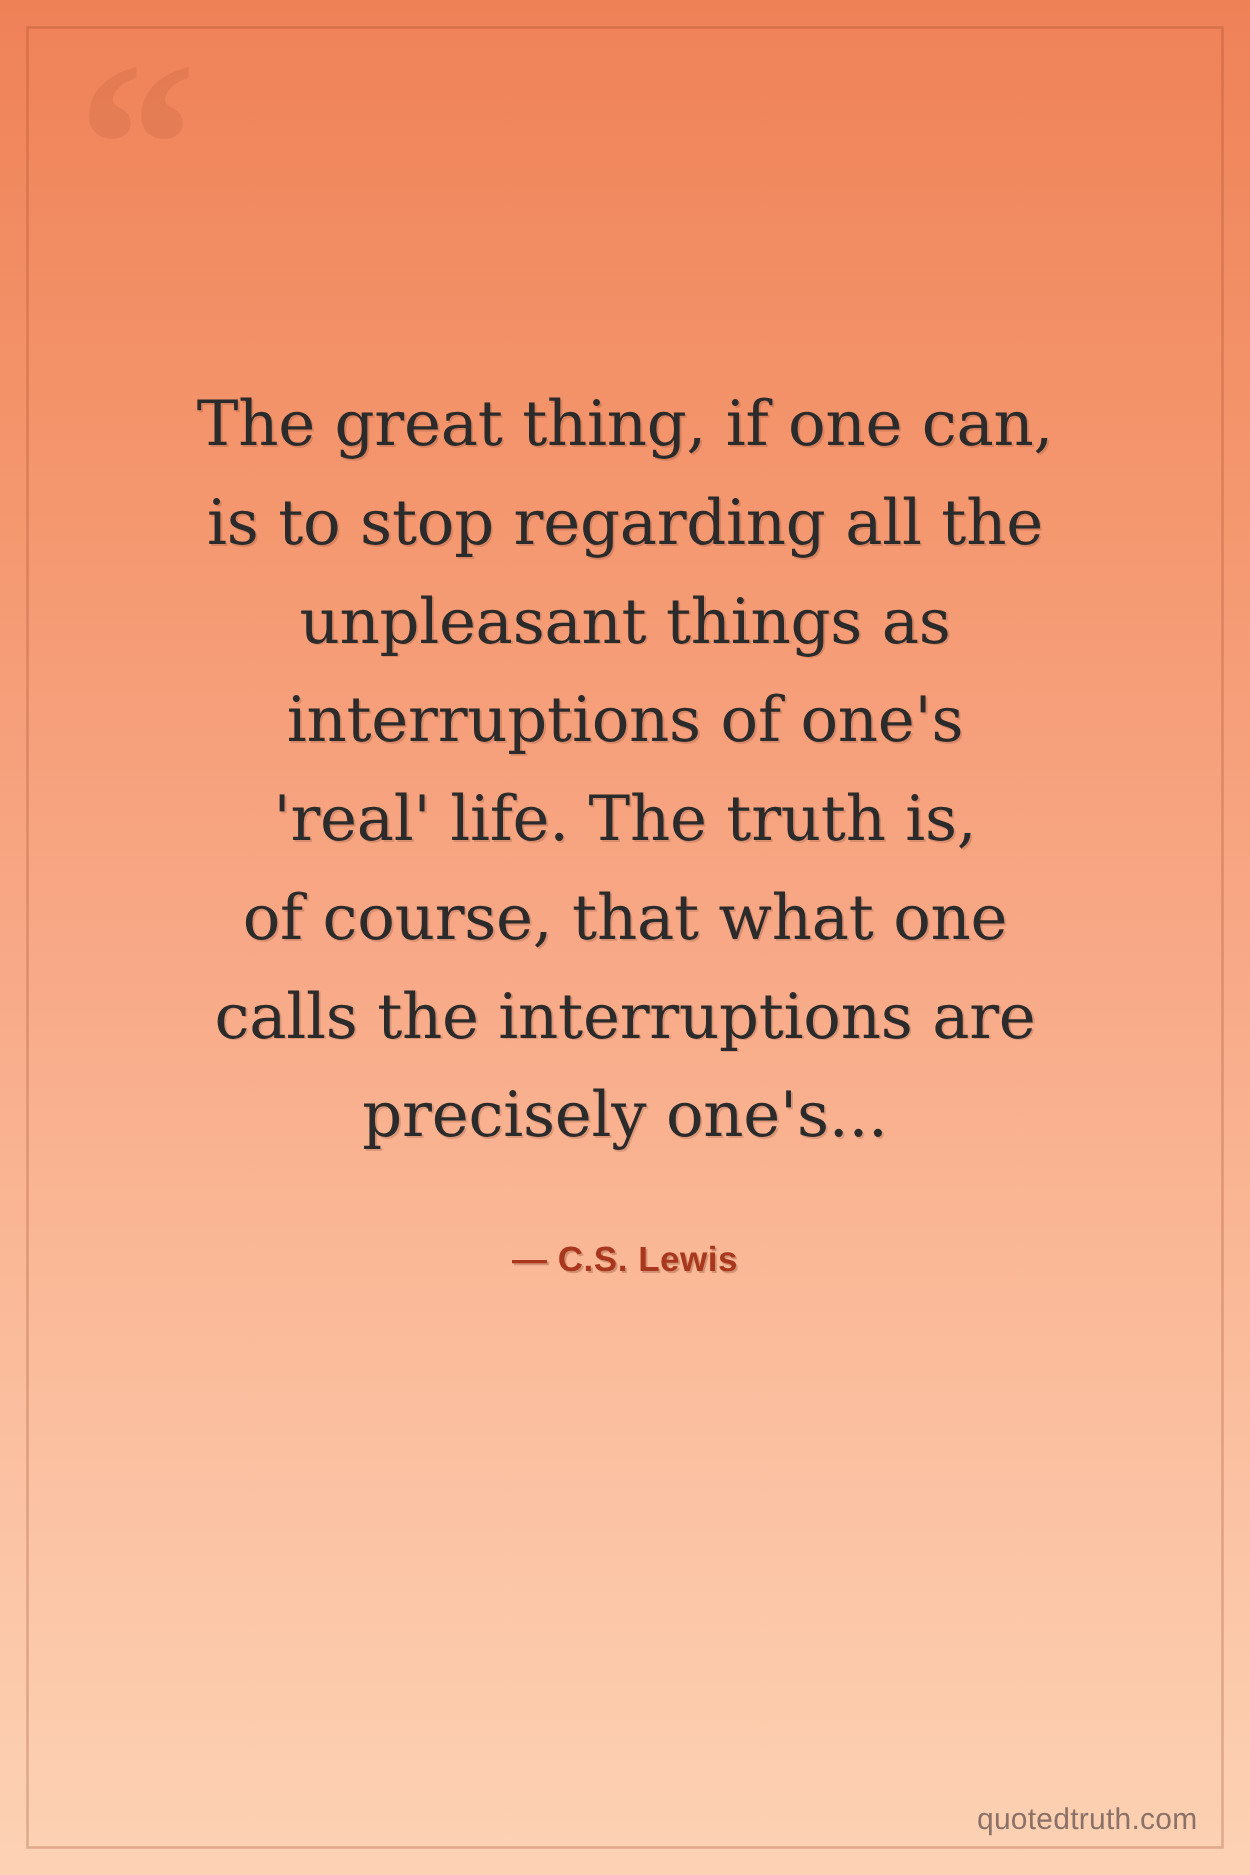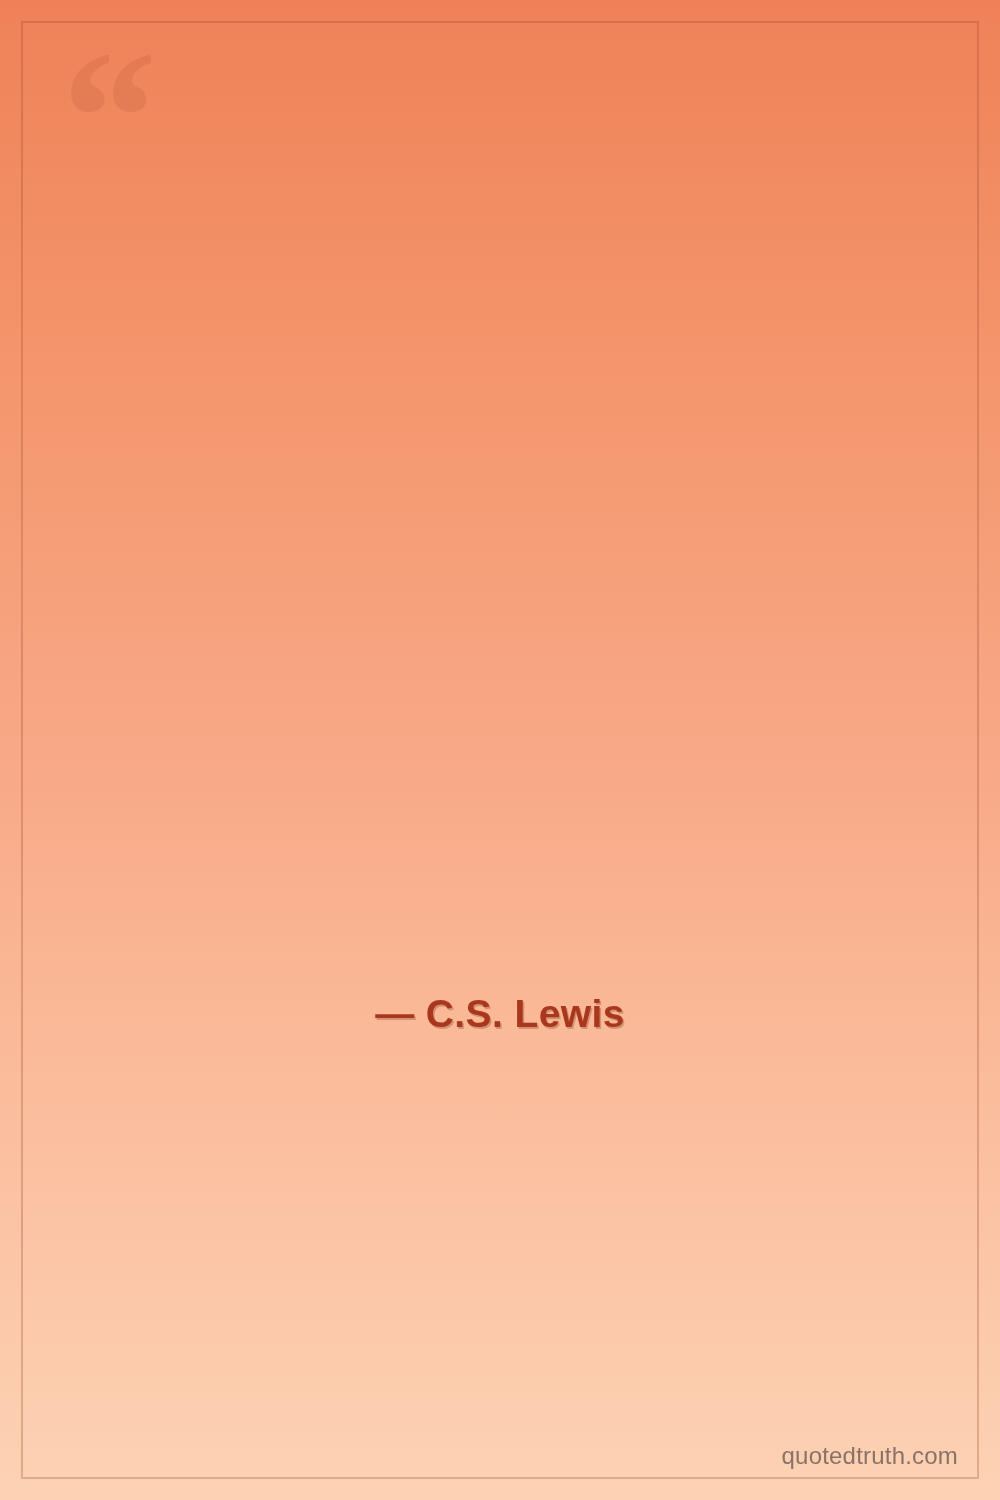--- a/index.html
+++ b/index.html
@@ -70,21 +70,21 @@
     white-space: pre-line;
   }
 
   #attribution {
     position: absolute;
     left: 0;
     right: 0;
     top: 992px;
     text-align: center;
     font-family: "Liberation Sans", sans-serif;
-    font-size: 39px;
+    font-size: 28px;
     font-weight: 700;
     color: #a8371d;
     letter-spacing: 0.4px;
     text-shadow: 1.5px 1.5px 0 rgba(110, 45, 20, 0.28);
   }
 
   #watermark {
     position: absolute;
     right: 42px;
     bottom: 30px;
@@ -97,18 +97,28 @@
 </style>
 </head>
 <body>
 
 <div id="quote-card">
 
   <div id="card-border"></div>
 
   <div id="open-quote">“</div>
 
+  <div id="quote-block">
+    <p id="quote-text">The great thing, if one can,
+is to stop regarding all the
+unpleasant things as
+interruptions of one's
+'real' life. The truth is,
+of course, that what one
+calls the interruptions are
+precisely one's...</p>
+  </div>
 
   <div id="attribution">— C.S. Lewis</div>
 
   <div id="watermark">quotedtruth.com</div>
 
 </div>
 
 </body></html>

